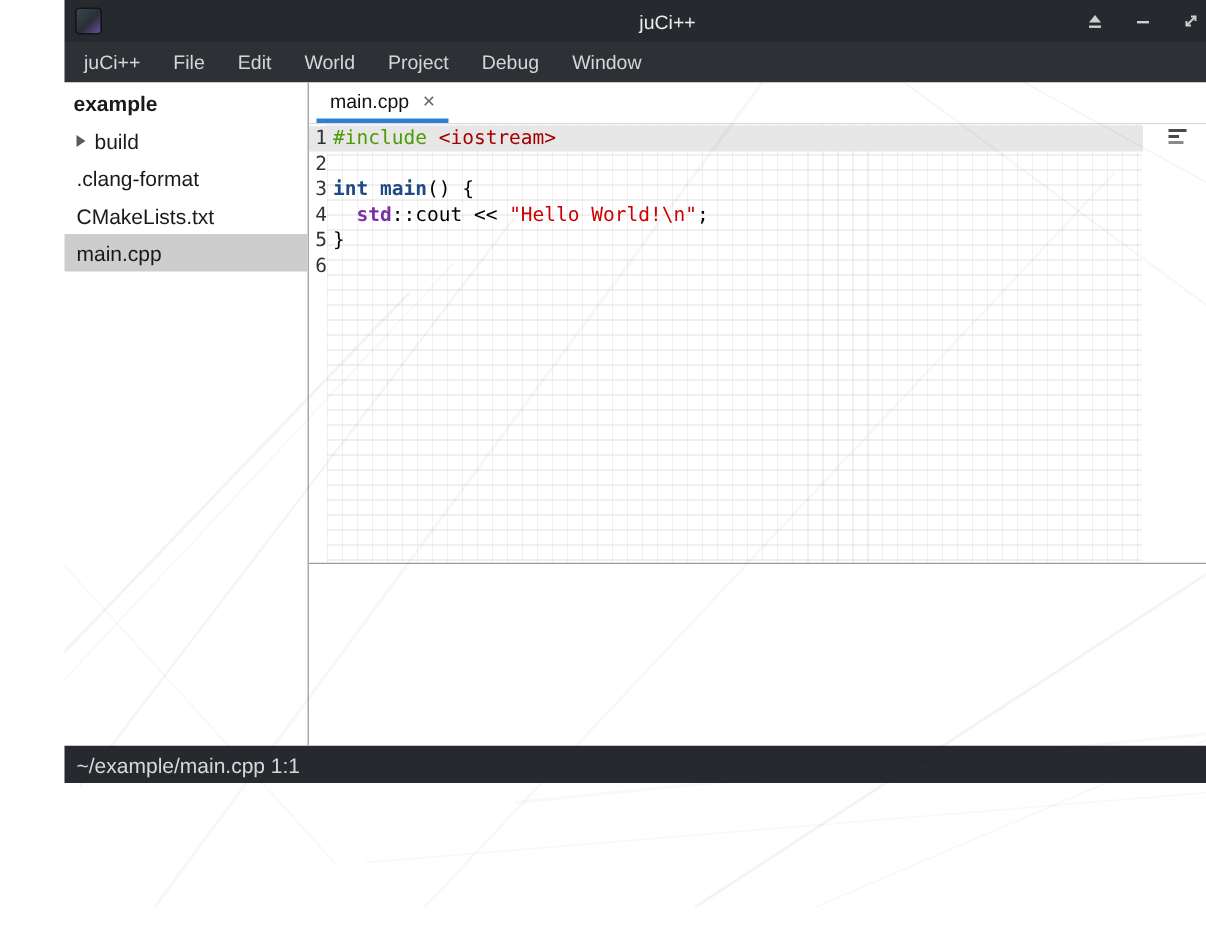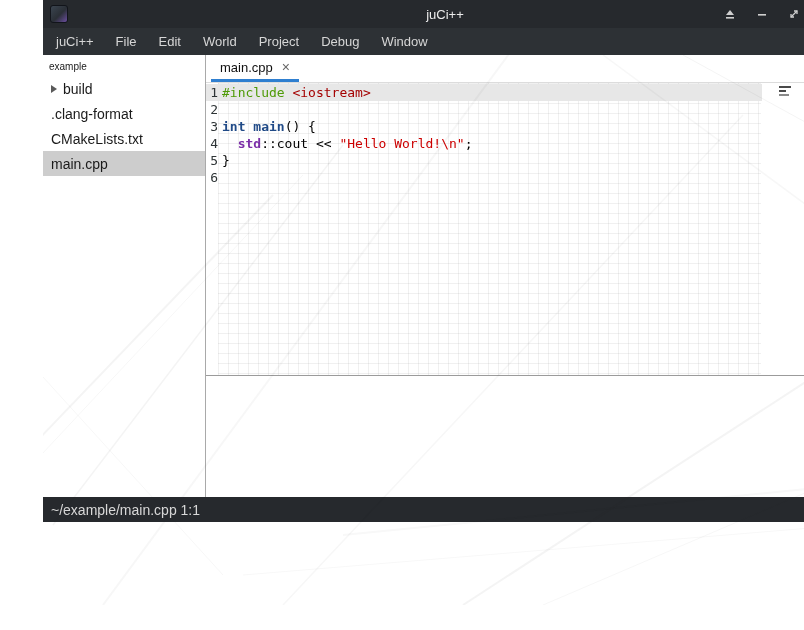--- a/index.html
+++ b/index.html
@@ -25,21 +25,21 @@
   .menubar { height:27px; background:#2d3135; display:flex; align-items:center; flex-shrink:0;
              padding-left:2px; }
   .menu-item { color:#d6d6d6; font-size:13px; padding:0 11px; height:100%; display:flex; align-items:center; }
 
   
   .content { flex:1; display:flex; position:relative; min-height:0; }
 
   
   .sidebar { width:163px; flex-shrink:0; background:#fff; border-right:1px solid #a9a9a9;
              font-size:14px; color:#1a1a1a; padding-top:3px; }
-  .tree-header { font-weight:normal; padding:3px 6px 4px 6px; font-size:10px; }
+  .tree-header { font-weight:bold; padding:3px 6px 4px 6px; font-size:14px; }
   .tree-item { height:25px; display:flex; align-items:center; padding-left:8px; font-size:14px; }
   .tree-item.has-exp { padding-left:8px; }
   .tree-item.selected { background:#cdcdcd; }
   .expander { width:0; height:0; border-left:6px solid #5a5a5a; border-top:4px solid transparent;
               border-bottom:4px solid transparent; margin-right:6px; flex-shrink:0; }
   .tree-label { white-space:nowrap; }
 
   
   .main { flex:1; display:flex; flex-direction:column; min-width:0; }
   .tabbar { height:28px; flex-shrink:0; display:flex; align-items:stretch; background:#fff;

